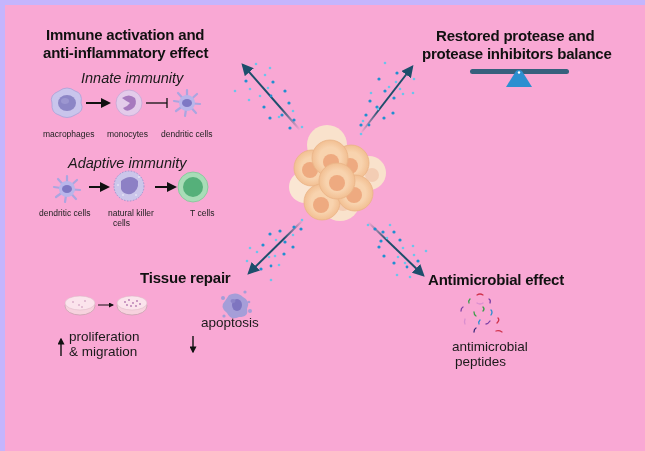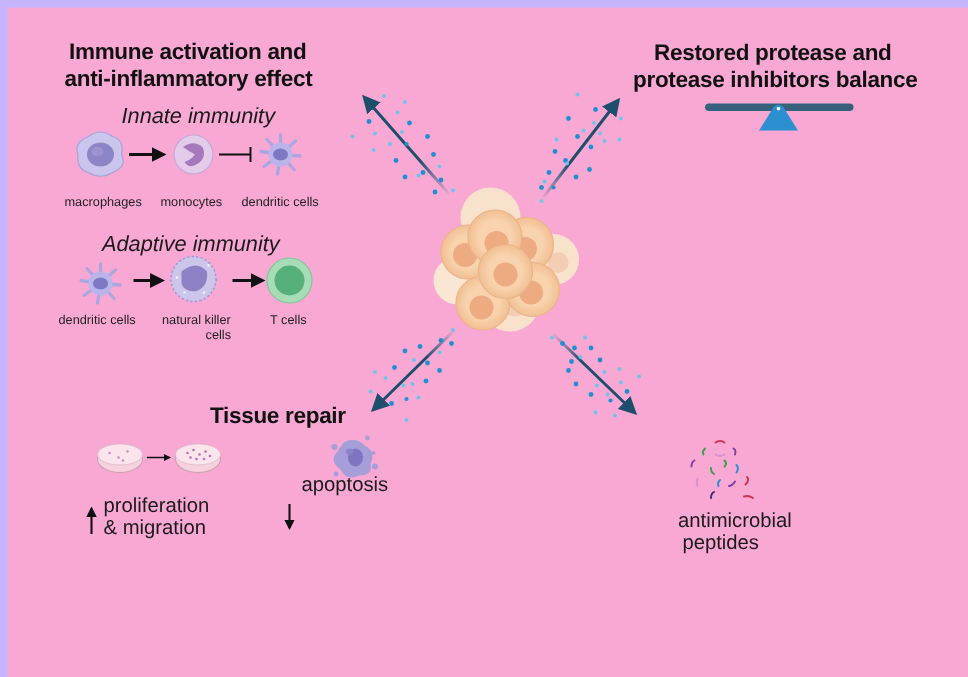--- a/index.html
+++ b/index.html
@@ -325,26 +325,27 @@
   <div class="txt h-bold" style="left:38px; top:38px;">anti-inflammatory effect</div>
 
   <div class="txt h-sub" style="left:76px; top:65px;">Innate immunity</div>
   <div class="txt lbl-sm" style="left:38px; top:124px;">macrophages</div>
   <div class="txt lbl-sm" style="left:102px; top:124px;">monocytes</div>
   <div class="txt lbl-sm" style="left:156px; top:124px;">dendritic cells</div>
 
   <div class="txt h-sub" style="left:63px; top:150px;text-align:center;">Adaptive immunity</div>
   <div class="txt lbl-sm" style="left:34px; top:203px;">dendritic cells</div>
   <div class="txt lbl-sm" style="left:103px; top:203px;">natural killer</div>
-  <div class="txt lbl-sm" style="left:132px; top:213px;">cells</div>
-  <div class="txt lbl-sm" style="left:175px; top:203px;">T cells</div>
+  <div class="txt lbl-sm" style="left:108px; top:213px;">cells</div>
+  <div class="txt lbl-sm" style="left:185px; top:203px;">T cells</div>
 
   <div class="txt h-bold" style="left:431px; top:21px;">Restored protease and</div>
   <div class="txt h-bold" style="left:135px; top:263px;">Tissue repair</div>
 
   <div class="txt h-bold" style="left:417px; top:39px;">protease inhibitors balance</div>
   <div class="txt lbl-md" style="left:64px; top:324px;">proliferation</div>
   <div class="txt lbl-md" style="left:64px; top:339px;">&amp; migration</div>
   <div class="txt lbl-md" style="left:196px; top:310px;">apoptosis</div>
 
+  <div class="txt h-bold" style="left:423px; top:265px;">Antimicrobial effect</div>
   <div class="txt lbl-md center" style="left:447px; top:334px; width:54px;">antimicrobial</div>
   <div class="txt lbl-md center" style="left:447px; top:349px; width:54px;">peptides</div>
 </div>
 
 </body></html>

